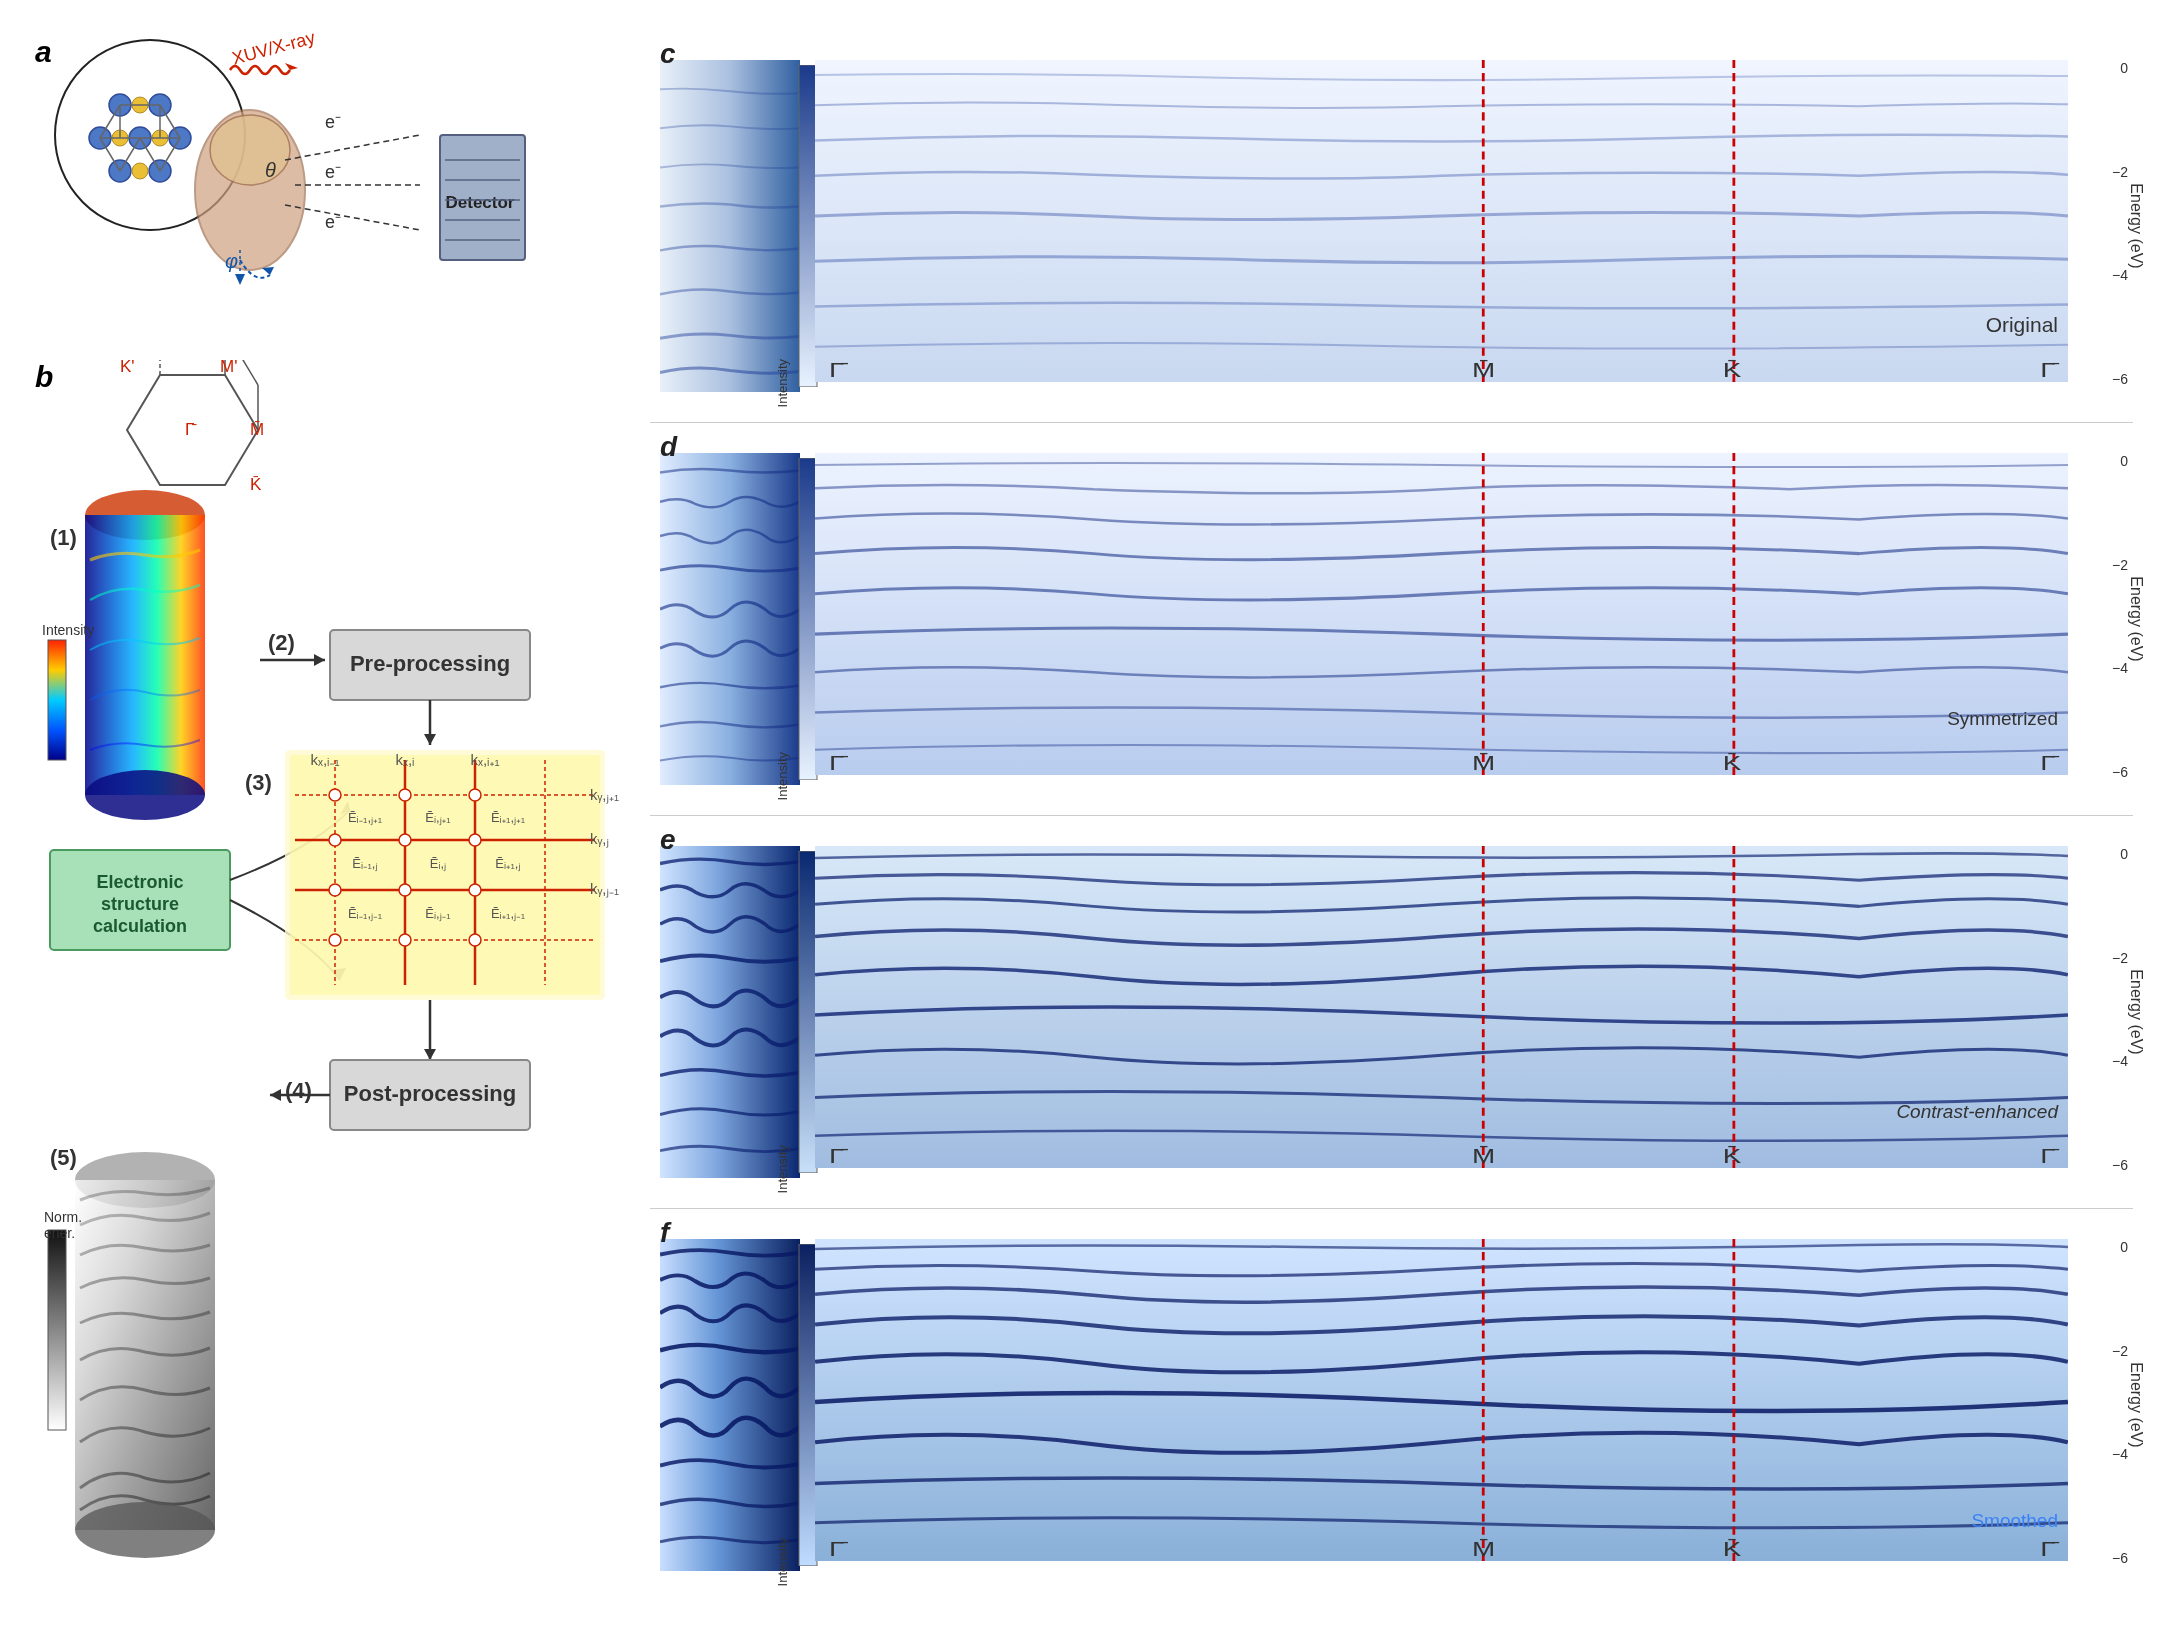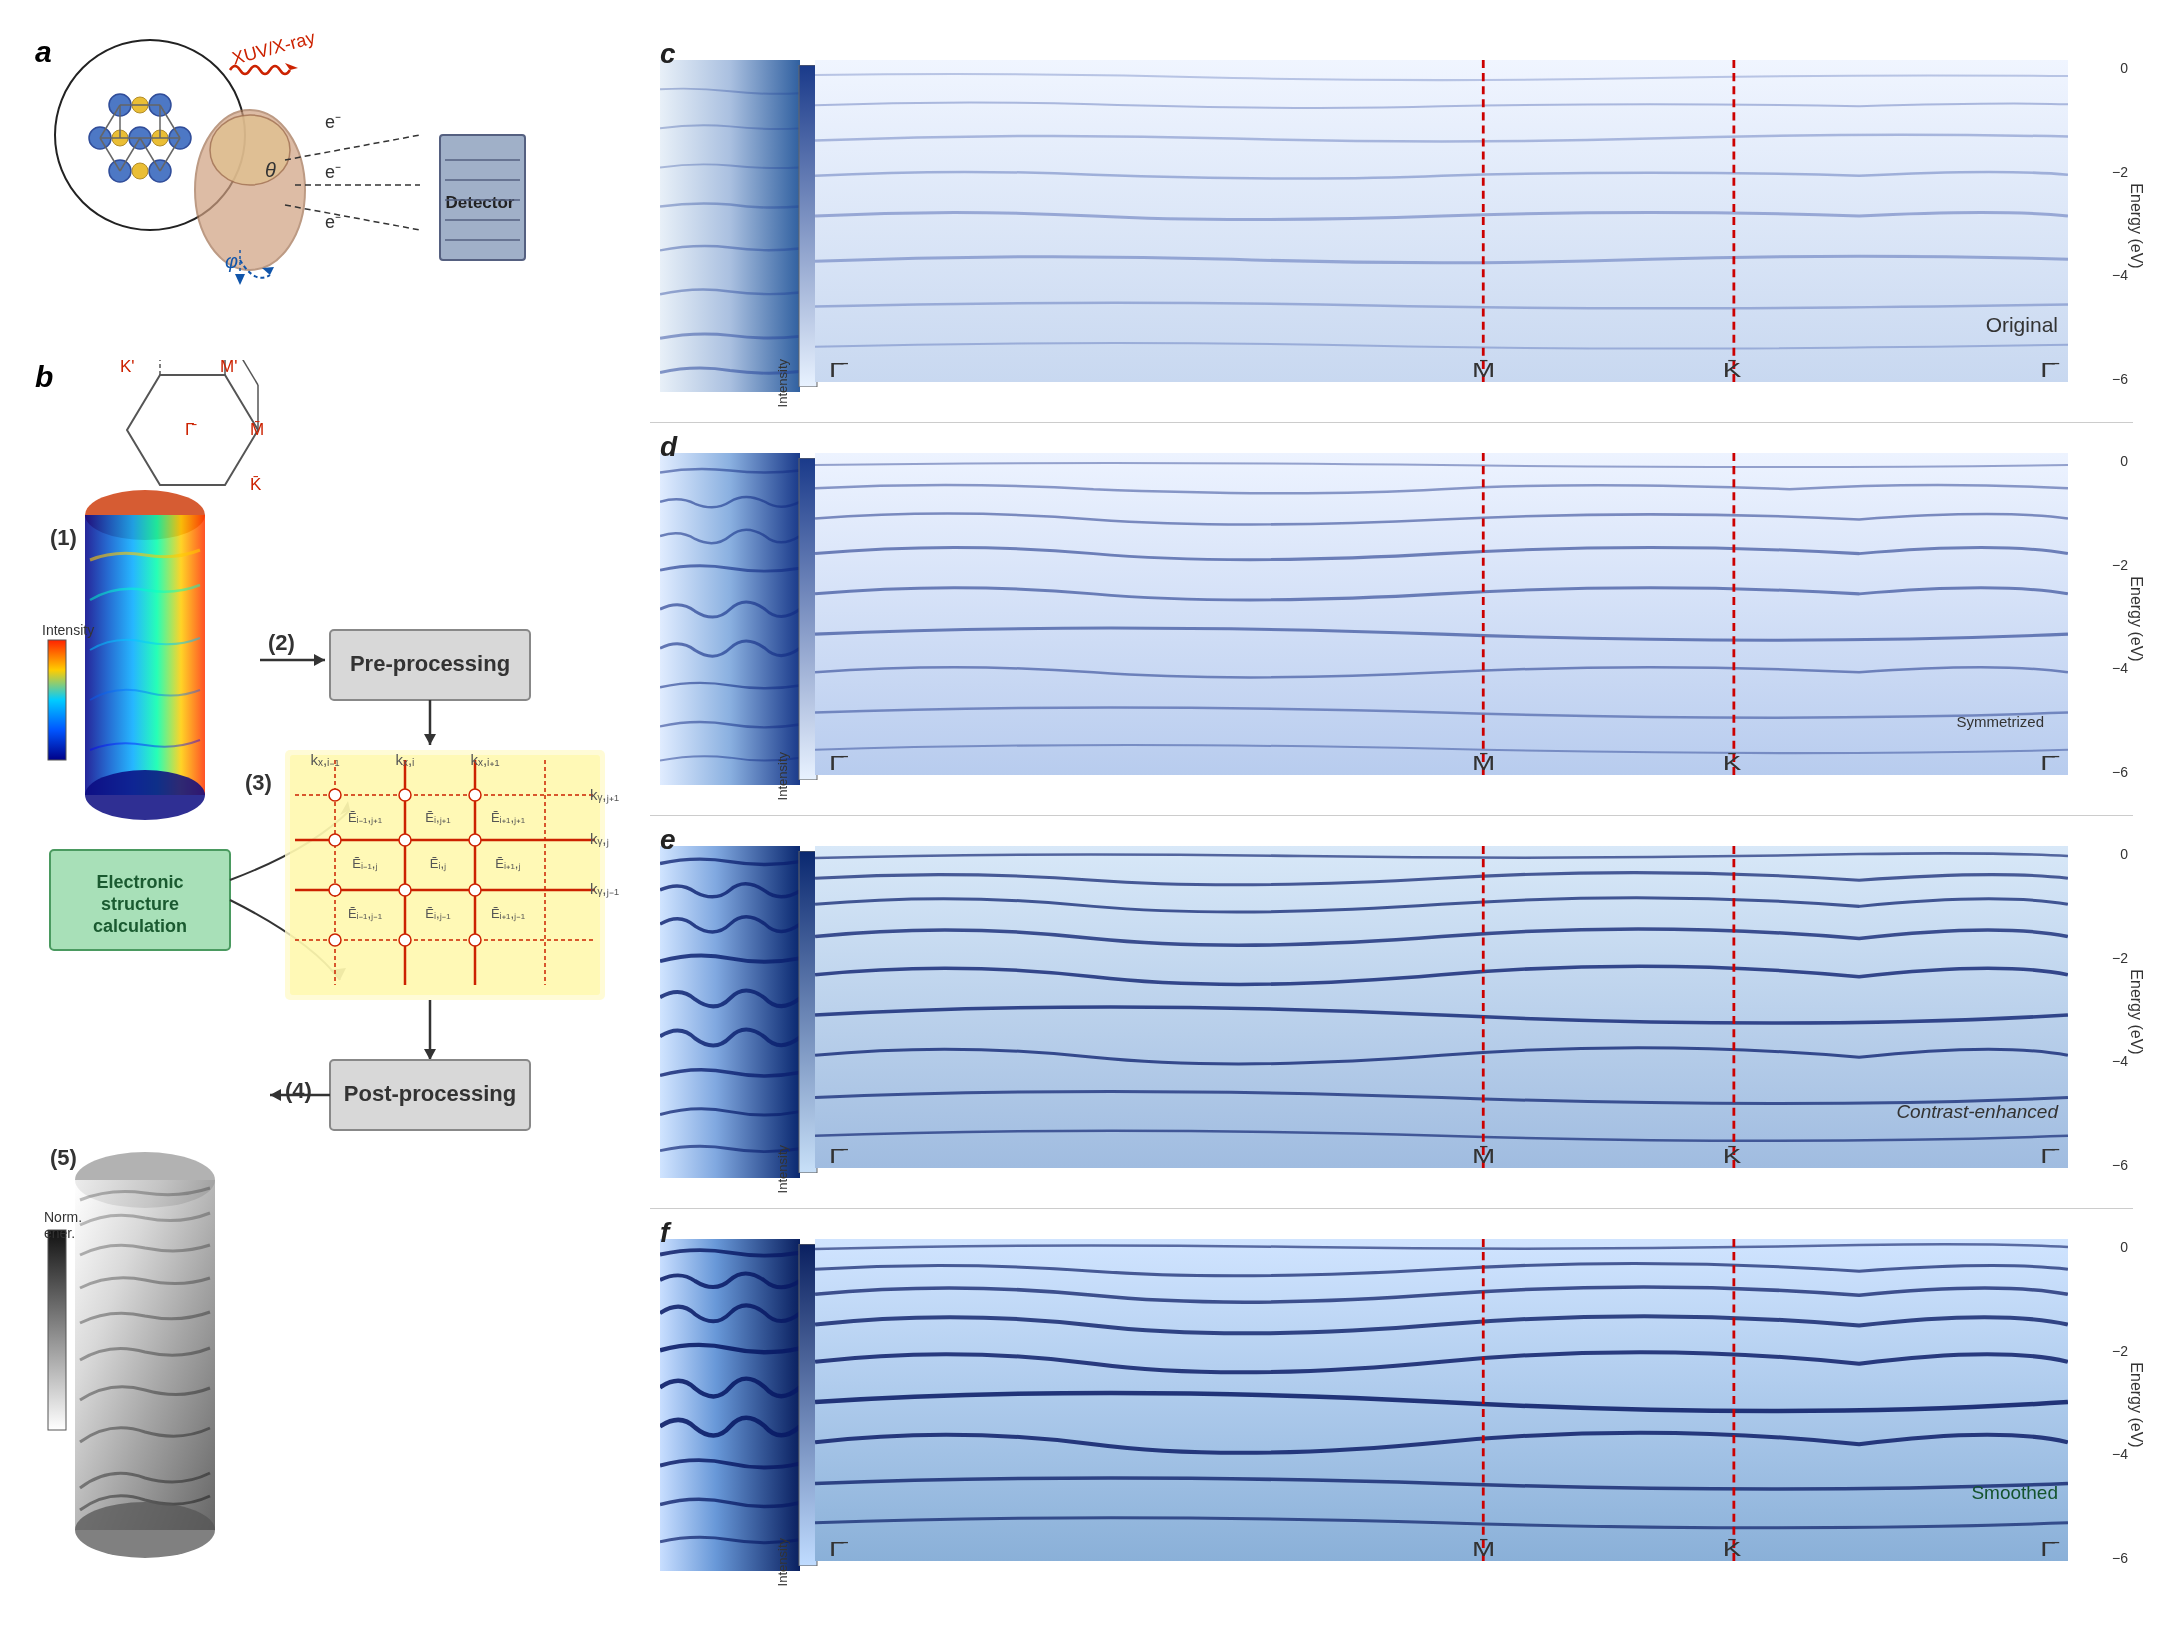--- a/index.html
+++ b/index.html
@@ -538,21 +538,21 @@
           <path d="M0,295 Q200,286 450,294 Q700,302 900,295" fill="none" stroke="rgba(15,40,130,0.4)" stroke-width="2"></path>
 
           <line x1="480" y1="0" x2="480" y2="320" stroke="#cc0000" stroke-width="2" stroke-dasharray="8,5"></line>
           <line x1="660" y1="0" x2="660" y2="320" stroke="#cc0000" stroke-width="2" stroke-dasharray="8,5"></line>
 
           <text x="10" y="315" font-size="20" fill="#333" font-family="Arial">Γ̄</text>
           <text x="472" y="315" font-size="20" fill="#333" font-family="Arial">M̄</text>
           <text x="652" y="315" font-size="20" fill="#333" font-family="Arial">K̄</text>
           <text x="880" y="315" font-size="20" fill="#333" font-family="Arial">Γ̄</text>
         </svg>
-        <div style="position:absolute;bottom:45px;right:24px;font-size:15px;color:#333;">Symmetrized</div>
+        <div style="position:absolute;bottom:45px;right:10px;font-size:19px;color:#333;">Symmetrized</div>
       </div>
 
       <div style="position:absolute;right:0;top:30px;bottom:35px;width:62px;display:flex;flex-direction:column;justify-content:space-between;align-items:flex-end;padding-right:5px;">
         <span style="font-size:14px;color:#333;">0</span>
         <span style="font-size:14px;color:#333;">−2</span>
         <span style="font-size:14px;color:#333;">−4</span>
         <span style="font-size:14px;color:#333;">−6</span>
       </div>
       <div style="position:absolute;right:-45px;top:50%;transform:translateY(-50%) rotate(90deg);font-size:16px;white-space:nowrap;color:#333;">Energy (eV)</div>
     </div>
@@ -696,21 +696,21 @@
           <path d="M0,282 Q200,272 450,282 Q700,292 900,282" fill="none" stroke="rgba(8,25,100,0.68)" stroke-width="3"></path>
 
           <line x1="480" y1="0" x2="480" y2="320" stroke="#cc0000" stroke-width="2" stroke-dasharray="8,5"></line>
           <line x1="660" y1="0" x2="660" y2="320" stroke="#cc0000" stroke-width="2" stroke-dasharray="8,5"></line>
 
           <text x="10" y="315" font-size="20" fill="#333" font-family="Arial">Γ̄</text>
           <text x="472" y="315" font-size="20" fill="#333" font-family="Arial">M̄</text>
           <text x="652" y="315" font-size="20" fill="#333" font-family="Arial">K̄</text>
           <text x="880" y="315" font-size="20" fill="#333" font-family="Arial">Γ̄</text>
         </svg>
-        <div style="position:absolute;bottom:57px;right:10px;font-size:19px;color:#14532d;">Smoothed</div>
+        <div style="position:absolute;bottom:29px;right:10px;font-size:19px;color:#3b82f6;">Smoothed</div>
       </div>
 
       <div style="position:absolute;right:0;top:30px;bottom:35px;width:62px;display:flex;flex-direction:column;justify-content:space-between;align-items:flex-end;padding-right:5px;">
         <span style="font-size:14px;color:#333;">0</span>
         <span style="font-size:14px;color:#333;">−2</span>
         <span style="font-size:14px;color:#333;">−4</span>
         <span style="font-size:14px;color:#333;">−6</span>
       </div>
       <div style="position:absolute;right:-45px;top:50%;transform:translateY(-50%) rotate(90deg);font-size:16px;white-space:nowrap;color:#333;">Energy (eV)</div>
     </div>

